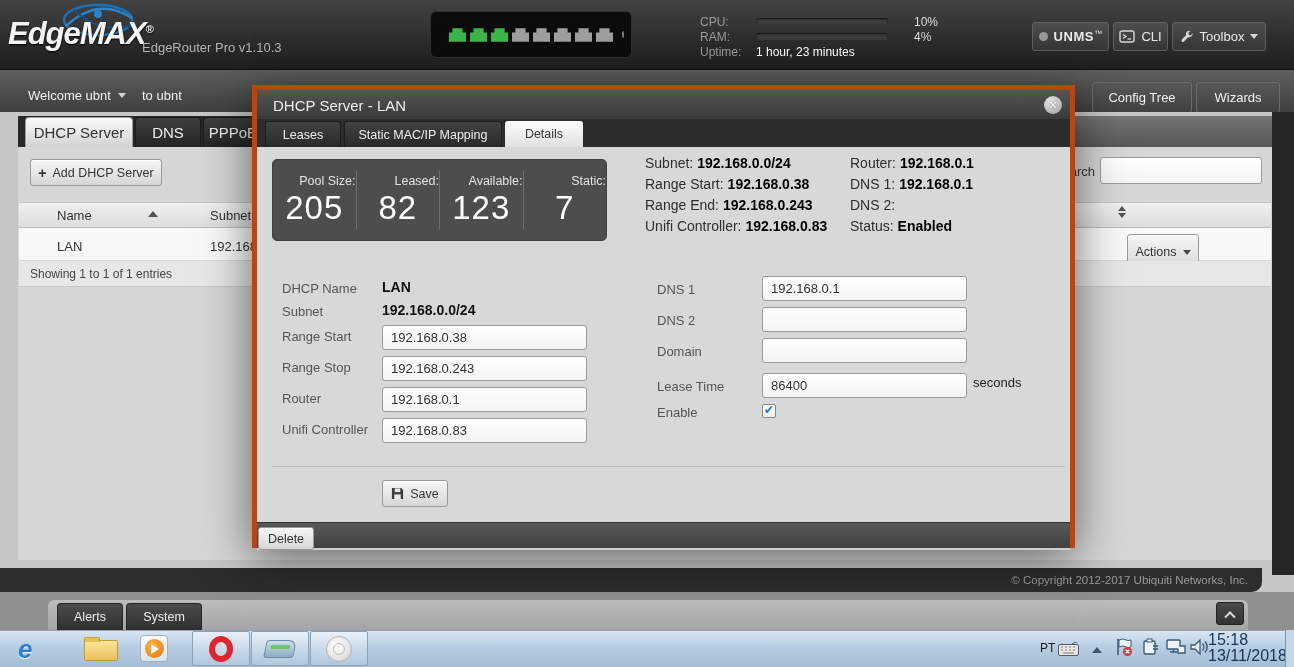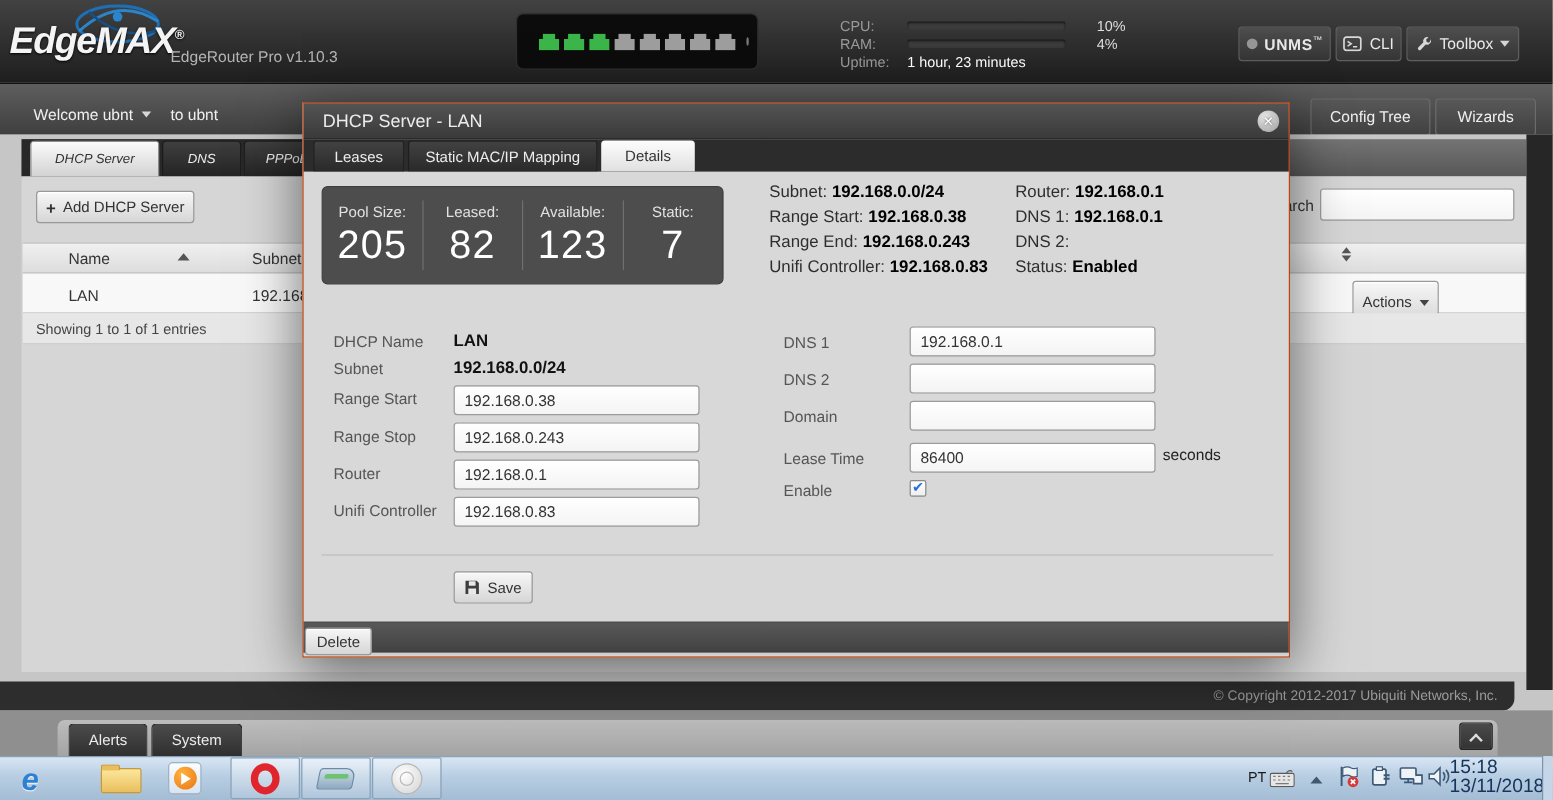--- a/index.html
+++ b/index.html
@@ -48,22 +48,22 @@
   .nav-btn { background:linear-gradient(#585858,#414141); border:1px solid #6b6b6b;
     border-radius:3px; color:#f0f0f0; font-size:13px; display:flex; align-items:center;
     justify-content:center; height:31px; }
   .configtree-btn { left:1092px; top:82px; width:100px; }
   .wizards-btn { left:1196px; top:82px; width:84px; }
 
   
   .content-bg { left:0; top:112px; width:1294px; height:456px; background:#c6c6c6; }
   .tabstrip { left:18px; top:116px; width:1254px; height:31px; background:linear-gradient(#747474,#575757); }
   .tabstrip-dark { left:18px; top:116px; width:382px; height:31px; background:#282828; }
-  .main-tab { top:117px; height:30px; border-radius:4px 4px 0 0; font-size:11px;
-    display:flex; align-items:center; justify-content:center;font-style:italic; }
+  .main-tab { top:117px; height:30px; border-radius:4px 4px 0 0; font-size:15px;
+    display:flex; align-items:center; justify-content:center; }
   .tab-active { background:linear-gradient(#fbfbfb,#d2d2d2); color:#333; border:1px solid #9c9c9c; border-bottom:none; }
   .tab-dark { background:linear-gradient(#3f3f3f,#242424); color:#ededed; border:1px solid #1c1c1c; border-bottom:none; }
   .tab-dhcp { left:25px; width:108px; }
   .tab-dns { left:135px; width:66px; }
   .tab-pppoe { left:203px; width:108px; overflow:hidden; }
   .panel { left:18px; top:147px; width:1254px; height:413px; background:#d6d6d6; }
   .btn-light { background:linear-gradient(#f7f7f7,#d6d6d6); border:1px solid #999;
     border-radius:3px; color:#333; font-size:12.5px; display:flex; align-items:center;
     justify-content:center; gap:6px; box-shadow:inset 0 1px 0 #fff; }
   .add-btn { left:30px; top:159px; width:132px; height:27px; }
@@ -85,40 +85,40 @@
   .tbl-footer { left:19px; top:261px; width:1252px; height:26px; background:#e7e7e7; border-bottom:1px solid #c9c9c9; }
   .showing-txt { left:30px; top:267px; font-size:12px; color:#444; }
   .search-lbl { left:1010px; top:164px; width:85px; text-align:right; font-size:13px; color:#333; }
   .search-inp { left:1100px; top:157px; width:162px; height:27px; }
   .inp { background:linear-gradient(#ffffff,#f4f4f4); border:1px solid #9c9c9c; border-radius:3px;
     font-size:13px; color:#333; padding:0 8px; font-family:inherit; }
   .right-band { left:1272px; top:112px; width:22px; height:463px; background:#262626; }
 
   
   .modal { left:252px; top:85px; width:823px; height:463px; background:#d8d8d8;
-    border:1px solid #c2410c; box-shadow:0 10px 45px rgba(0,0,0,.55); z-index:10; }
+    border:5px solid #c2410c; box-shadow:0 10px 45px rgba(0,0,0,.55); z-index:10; }
   .modal-titlebar { left:0; top:0; width:100%; height:30px;
     background:linear-gradient(#545454,#3a3a3a); border-bottom:1px solid #2b2b2b; }
   .modal-title { left:16px; top:7px; font-size:15px; color:#ececec; }
   .modal-close { right:8px; top:6px; width:18px; height:18px; border-radius:50%;
     background:radial-gradient(circle at 35% 30%,#e6e6e6,#9d9d9d); color:#fff; font-size:11px;
     font-weight:bold; display:flex; align-items:center; justify-content:center; text-shadow:0 0 2px #555; }
   .modal-tabbar { left:0; top:30px; width:100%; height:27px; background:#2c2c2c; }
   .m-tab { top:1px; height:26px; position:absolute; border-radius:3px 3px 0 0; font-size:12.5px;
     display:flex; align-items:center; justify-content:center; }
   .m-tab-dark { background:linear-gradient(#424242,#292929); color:#ededed; border:1px solid #1e1e1e; border-bottom:none; }
   .m-tab-active { background:linear-gradient(#fdfdfd,#e0e0e0); color:#333; }
   .m-tab-leases { left:8px; width:76px; }
   .m-tab-static { left:87px; width:158px; }
   .m-tab-details { left:248px; width:78px; }
   .statsbox { left:15px; top:69px; width:335px; height:82px; background:#4d4d4d;
     border-radius:5px; border:1px solid #404040; display:flex; align-items:center; }
   .stat-cell { flex:1; text-align:center; height:58px; }
   .stat-cell + .stat-cell { border-left:1px solid #6f6f6f; }
-  .sc-label { font-size:12.5px; color:#e2e2e2; margin-top:3px; }
+  .sc-label { font-size:12.5px; color:#e2e2e2; margin-top:3px;text-align:right; }
   .sc-value { font-size:33px; font-weight:300; color:#ffffff; margin-top:1px; letter-spacing:1px; }
   .info-col { top:63px; font-size:14px; color:#2e2e2e; line-height:21px; }
   .info-col-l { left:388px; }
   .info-col-r { left:593px; }
   .info-line .val { font-weight:bold; color:#000; margin-left:4px; }
   .f-label { position:absolute; font-size:13px; color:#555; }
   .f-static { position:absolute; font-size:14px; font-weight:bold; color:#111; }
   .m-inp { position:absolute; width:205px; height:25px; }
   .seconds-lbl { left:716px; top:285px; font-size:13px; color:#222; }
   .checkbox { left:505px; top:314px; width:14px; height:14px; background:linear-gradient(#fff,#eee);

